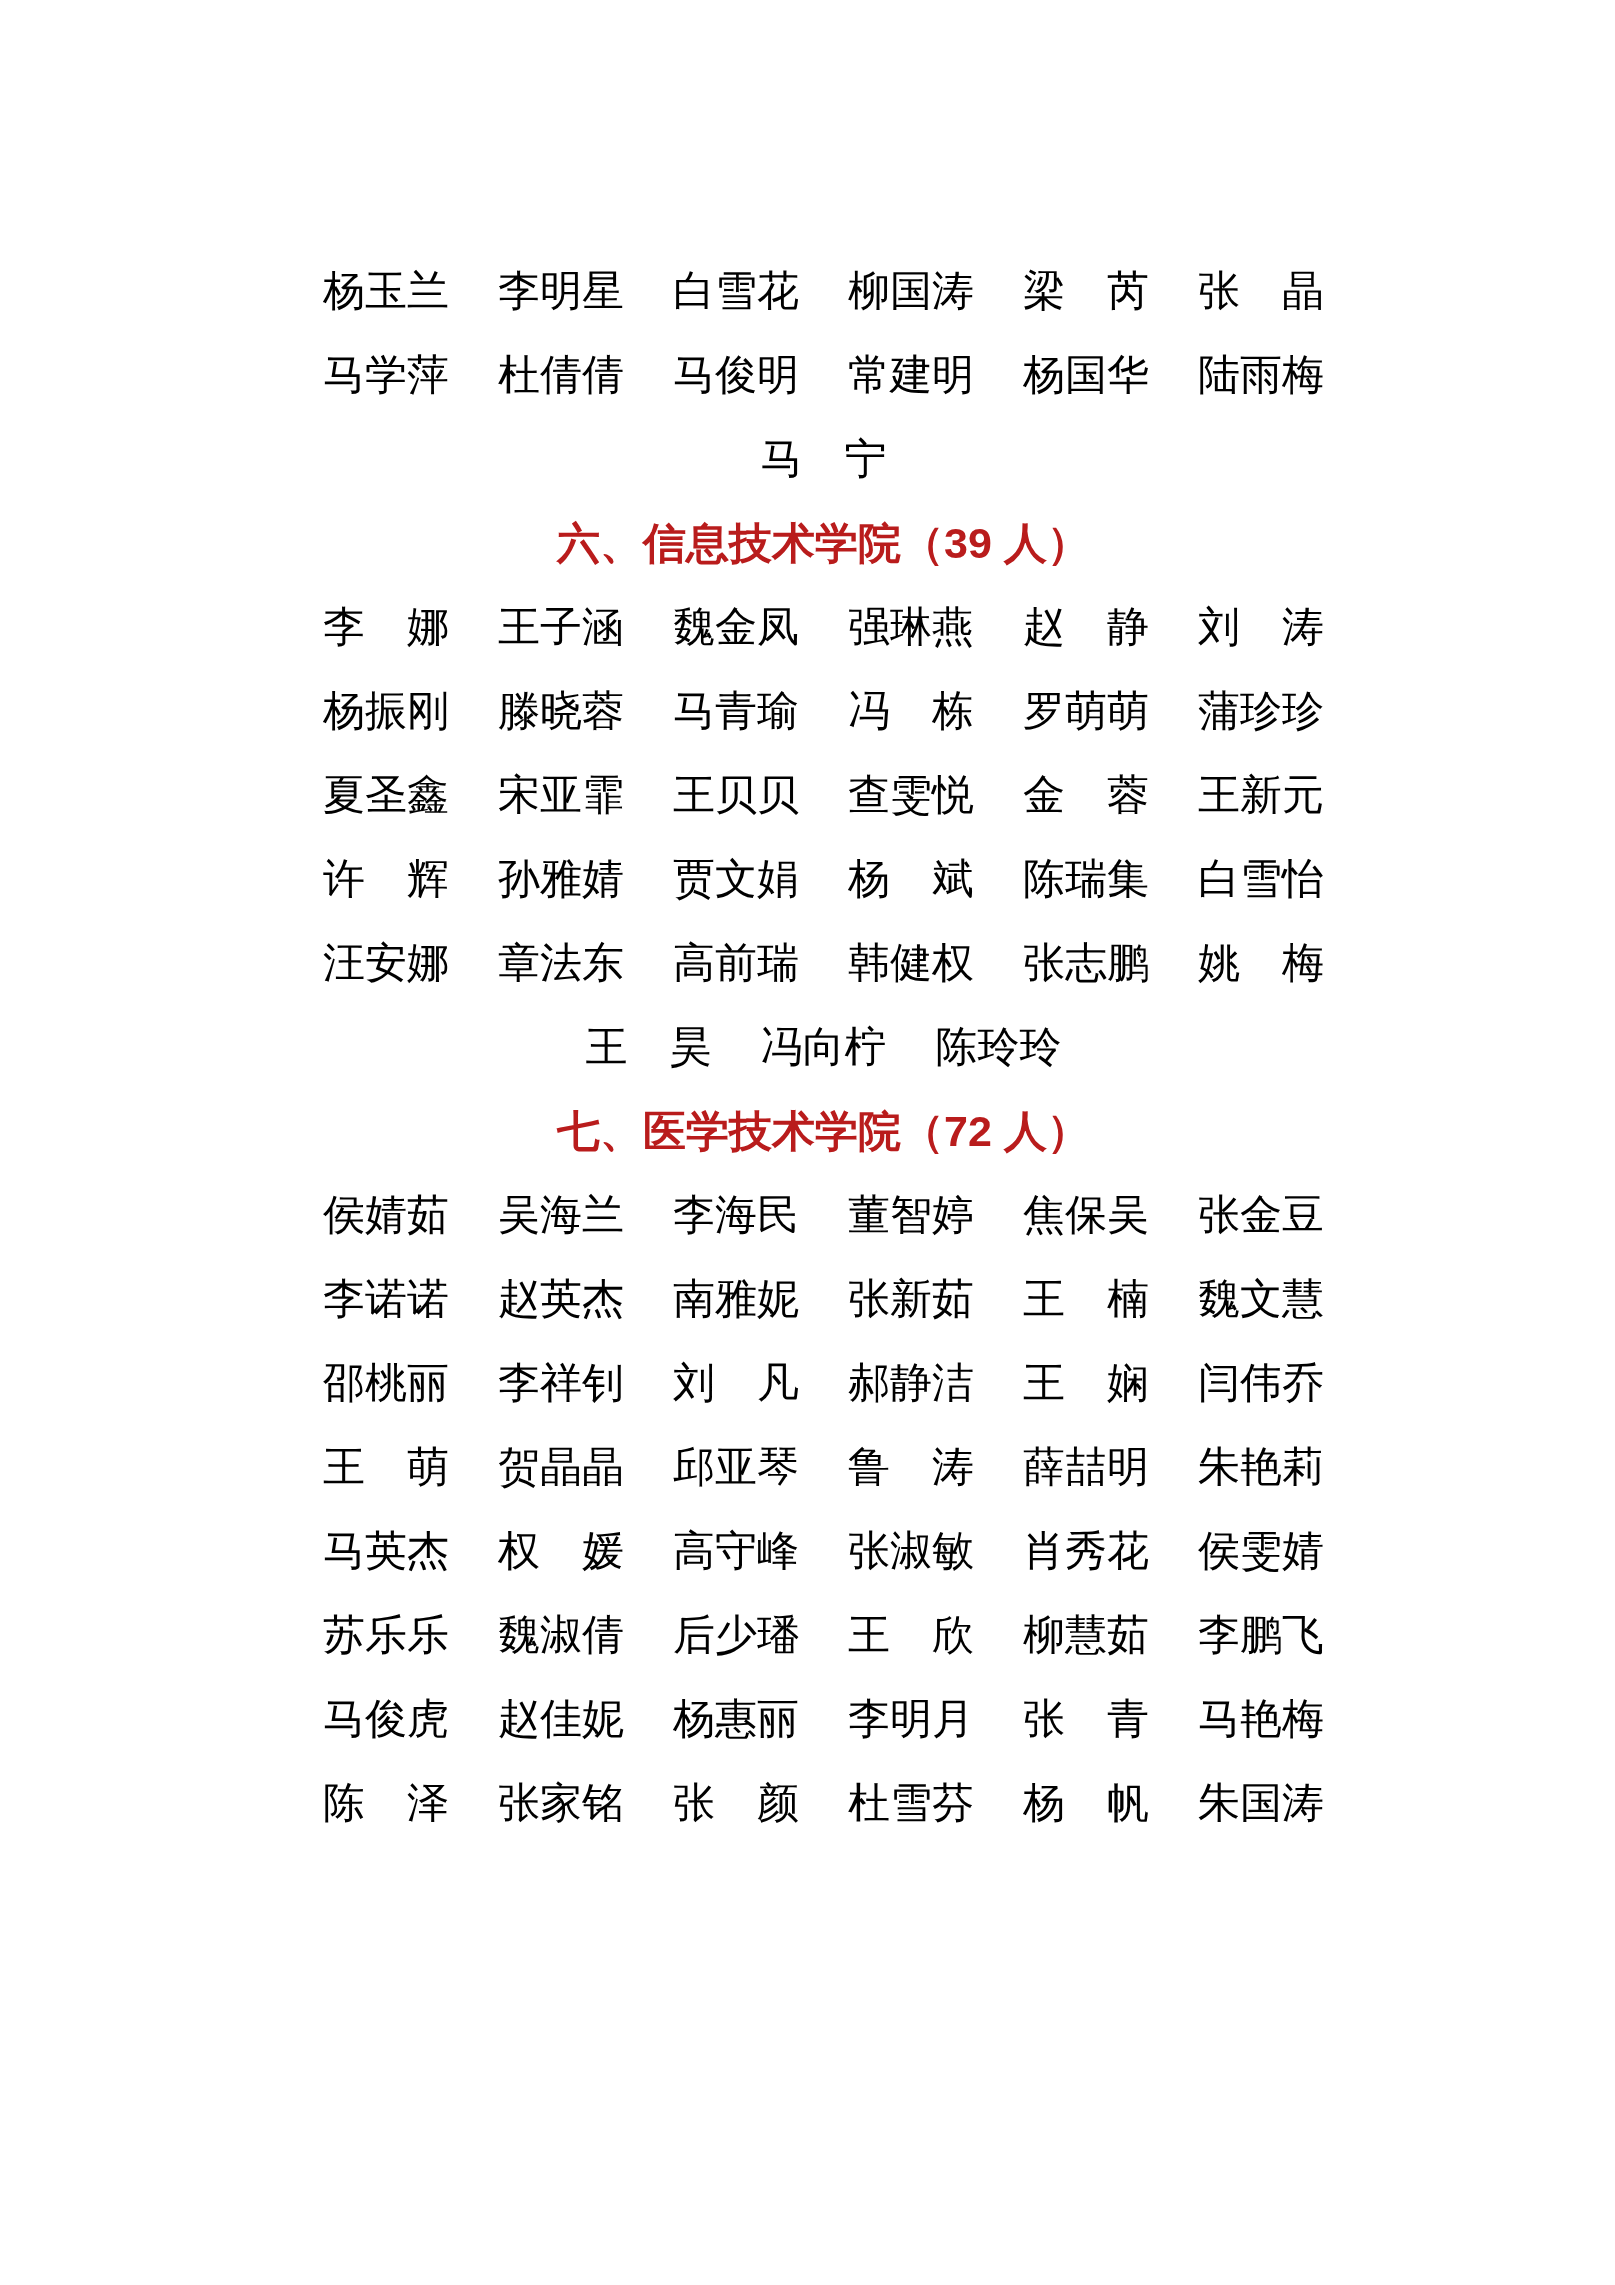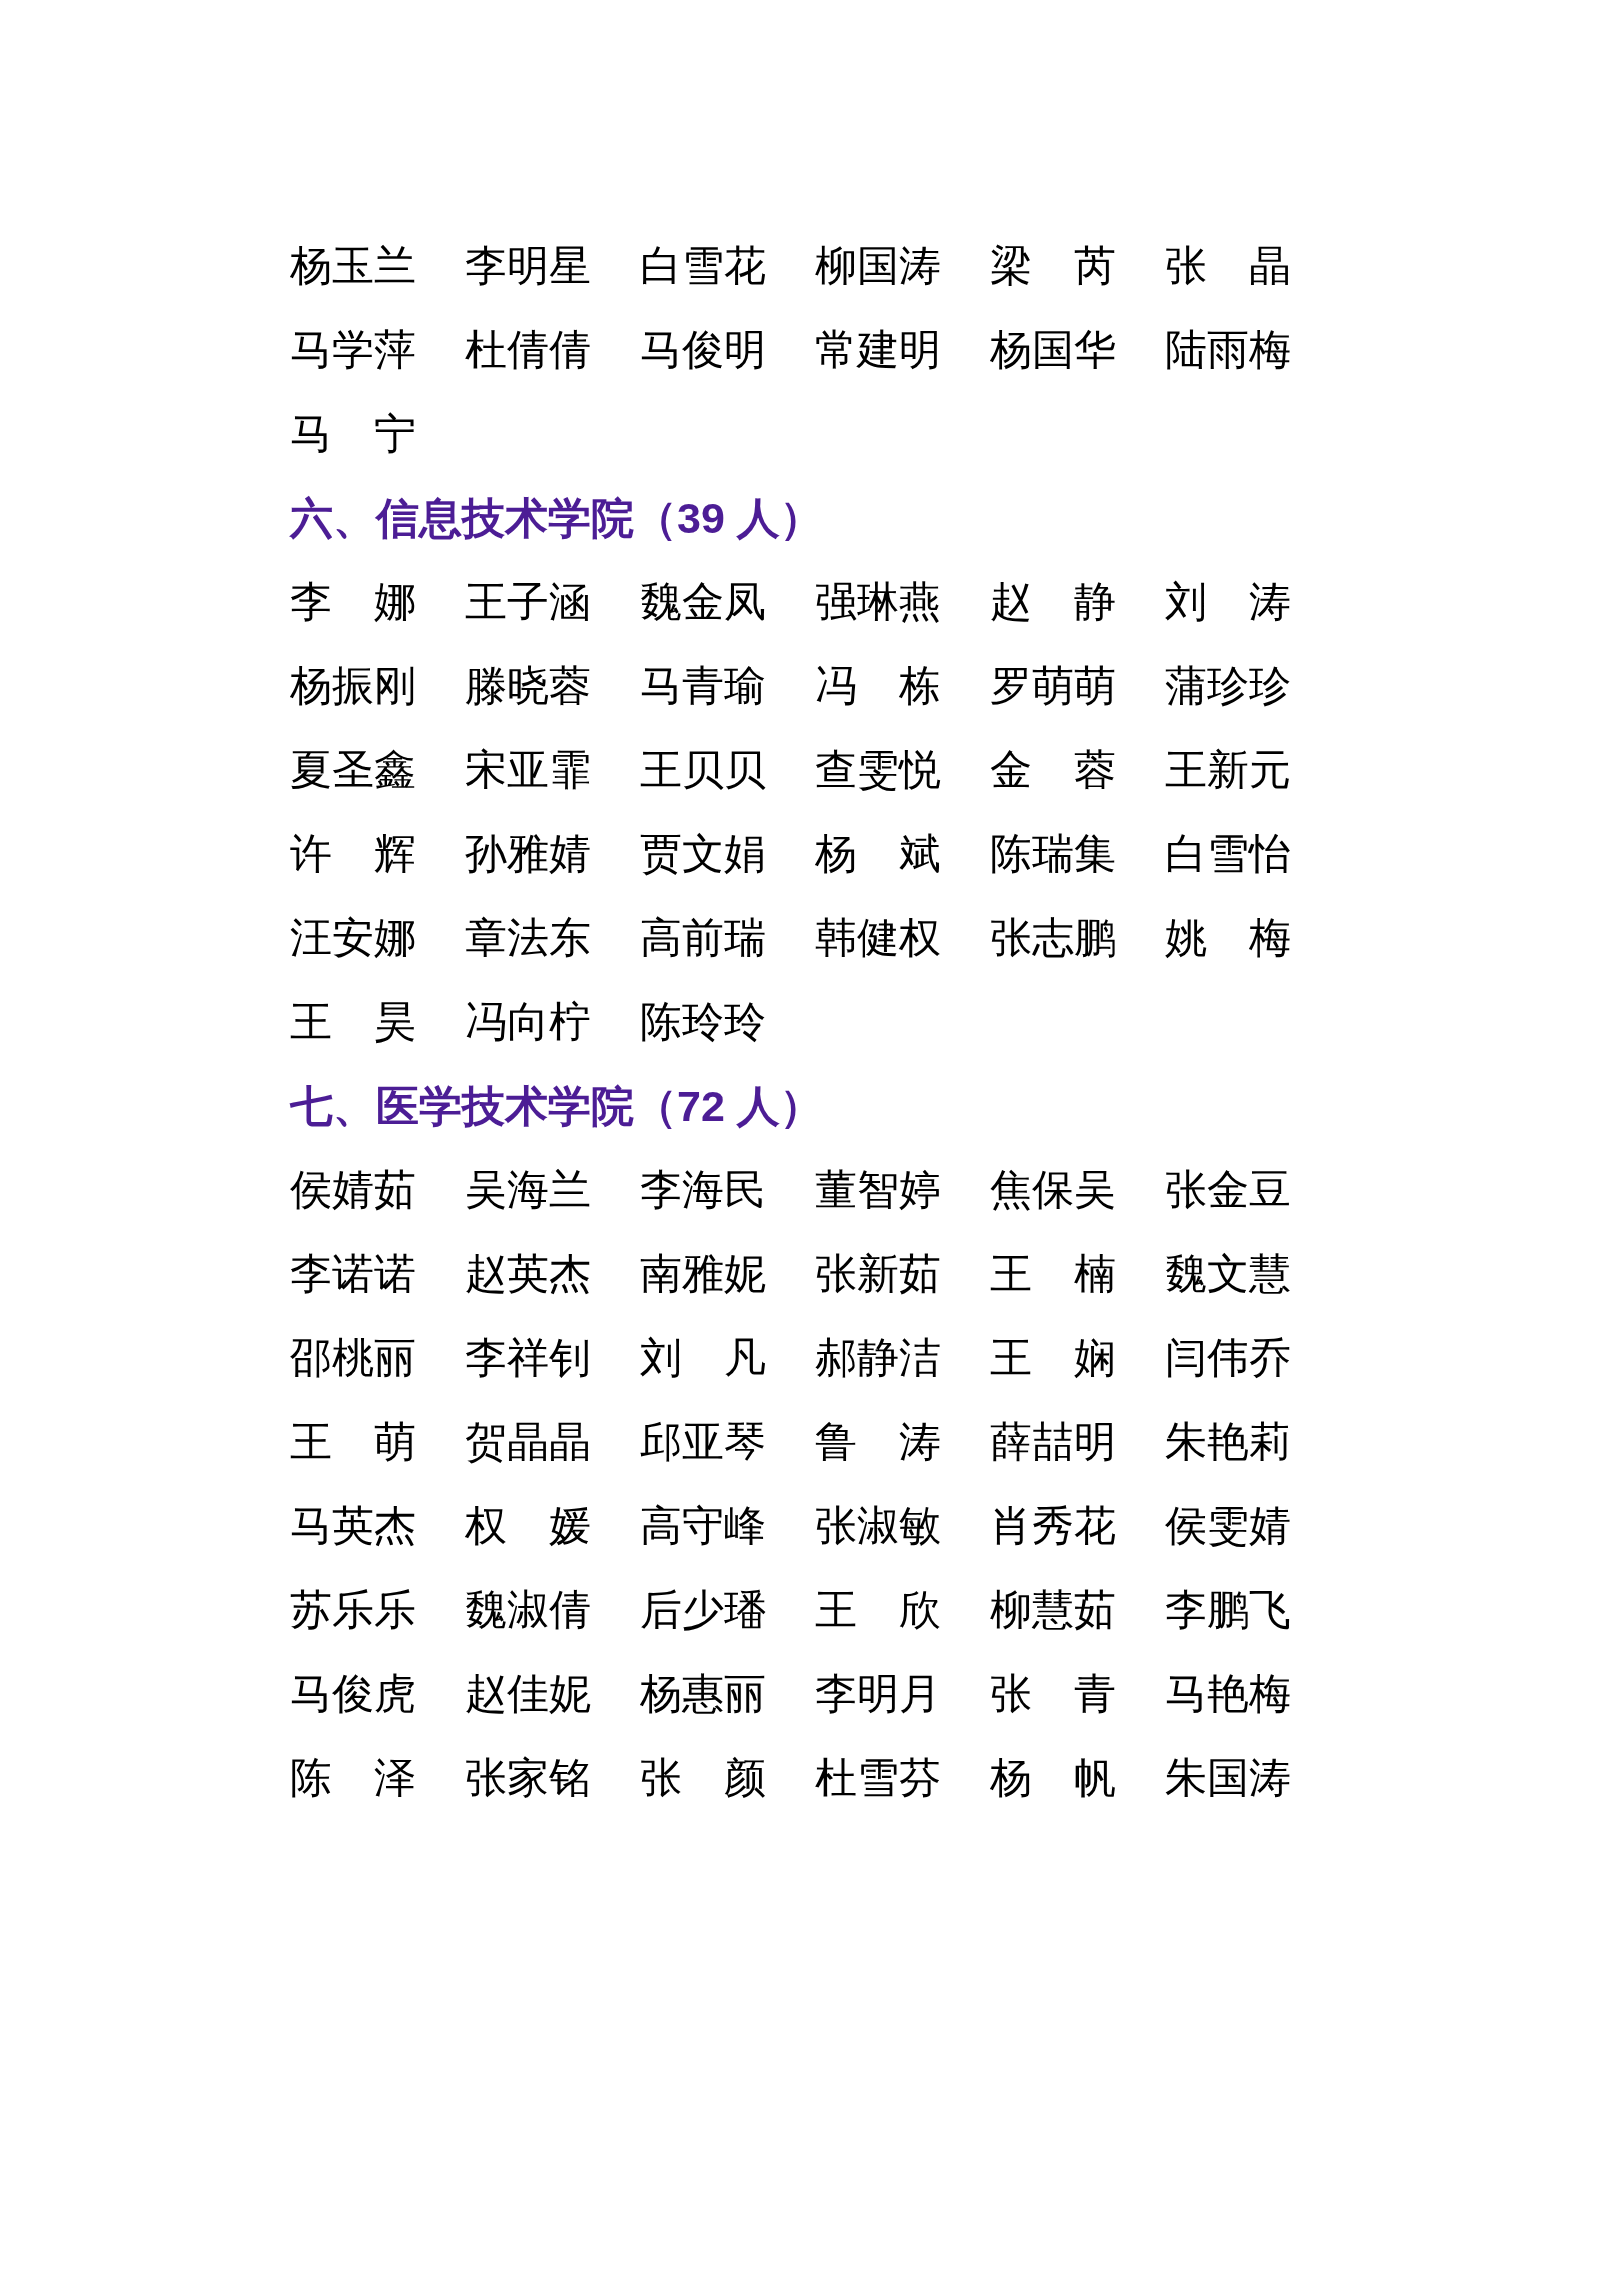--- a/index.html
+++ b/index.html
@@ -11,42 +11,43 @@
     position: relative;
     width: 1616px;
     height: 2285px;
     background: #ffffff;
     overflow: hidden;
     font-family: "Liberation Serif", serif;
   }
   .content {
     position: absolute;
     left: 290px;
-    top: 224px;
+    top: 249px;
     width: 1067px;
+    text-align: center;
   }
   .name-row {
     height: 84px;
     line-height: 84px;
     white-space: nowrap;
   }
   .name-cell {
     display: inline-block;
     width: 175px;
     font-size: 42px;
     color: #000000;
     letter-spacing: 0;
     vertical-align: top;
   }
   .heading-row {
     height: 84px;
     line-height: 84px;
     font-size: 43px;
     font-weight: bold;
-    color: #4c1d95;
+    color: #b91c1c;
     font-family: "Liberation Sans", sans-serif;
     white-space: nowrap;
   }
 </style>
 </head>
 <body>
 
 <div class="page">
   <div class="content" id="doc-content">
       <div class="name-row"><span class="name-cell">杨玉兰</span><span class="name-cell">李明星</span><span class="name-cell">白雪花</span><span class="name-cell">柳国涛</span><span class="name-cell">梁 芮</span><span class="name-cell">张 晶</span></div>

